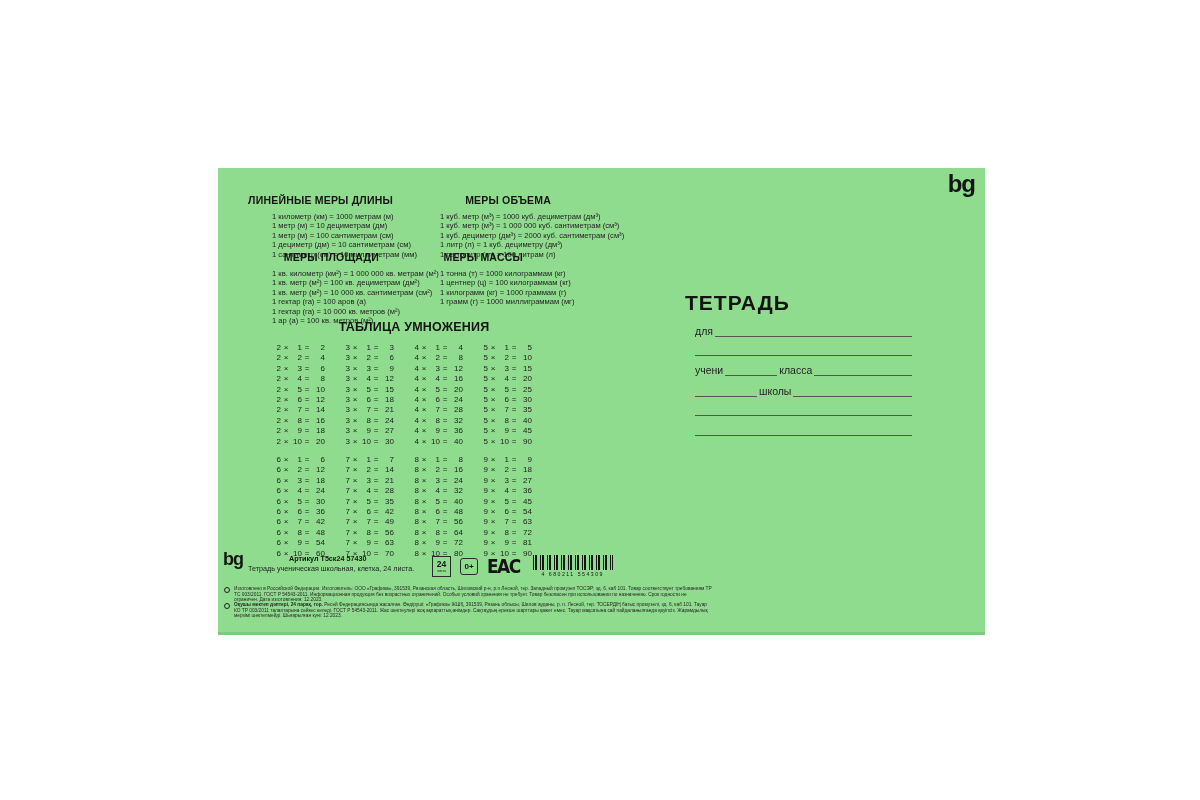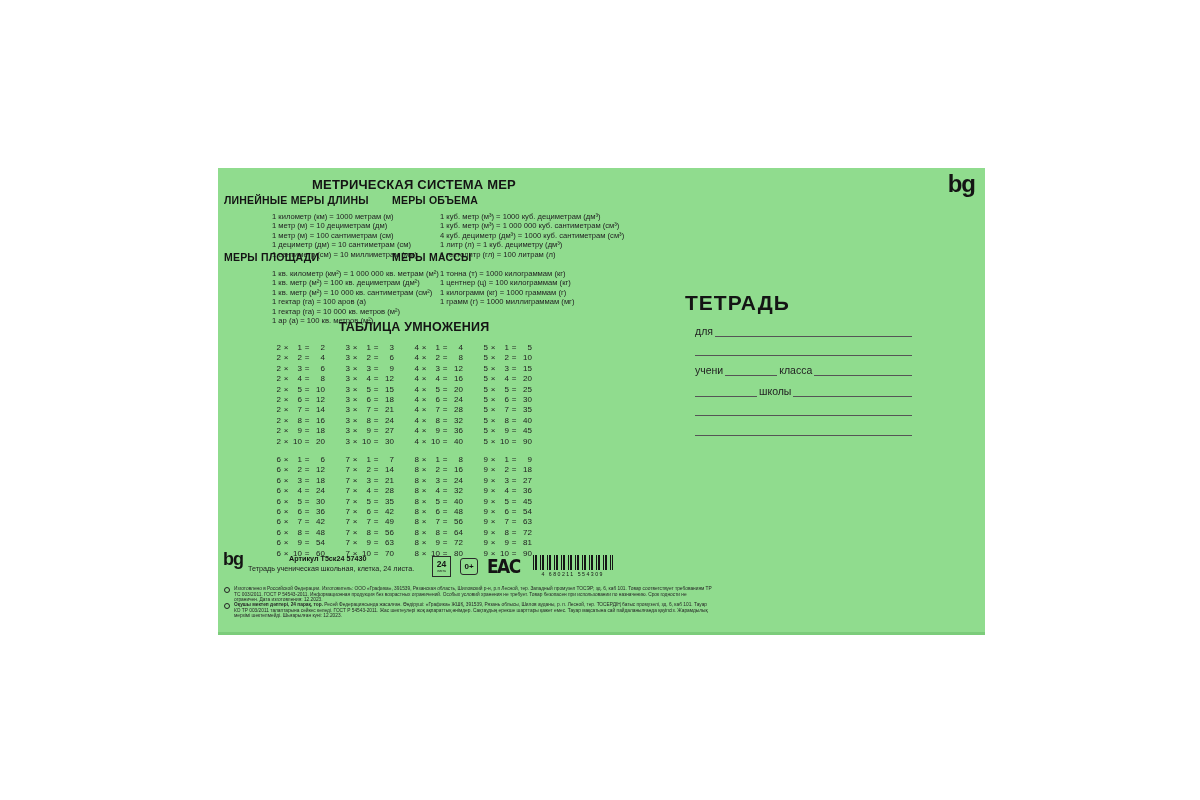--- a/index.html
+++ b/index.html
@@ -18,21 +18,21 @@
   }
   .brand-top{
     position:absolute;right:10px;top:2px;
     font-size:24px;font-weight:800;letter-spacing:-1px;color:#141414;
   }
   .metric-title{
     position:absolute;left:0;top:9px;width:392px;text-align:center;
     font-size:13px;font-weight:800;letter-spacing:.2px;color:#141414;
   }
   .msec{position:absolute;}
-  .msec-h{font-size:10.5px;font-weight:800;color:#141414;margin-bottom:6px;letter-spacing:.2px;}
+  .msec-h{font-size:10.5px;font-weight:800;color:#141414;margin-bottom:6px;letter-spacing:.2px;text-align:center;}
   .mline{font-size:7.6px;line-height:9.4px;color:#222;margin-left:48px;}
   .sec-length{left:6px;top:26px;}
   .sec-volume{left:174px;top:26px;}
   .sec-area{left:6px;top:83px;}
   .sec-mass{left:174px;top:83px;}
 
   .mult-title{
     position:absolute;left:0;top:152px;width:392px;text-align:center;
     font-size:12.5px;font-weight:800;color:#141414;letter-spacing:.2px;
   }
@@ -110,39 +110,38 @@
   .legal-text{font-size:4.8px;line-height:5.5px;color:#262626;}
   .legal-bold{font-weight:800;}
 </style>
 </head>
 <body>
 
 <div class="card">
 
   <div class="brand-top">bg</div>
 
-  <div class="metric-title">МЕТРИЧЕСКАЯ СИСТЕМА МЕР</div>
 
   <div class="msec sec-length">
     <div class="msec-h">ЛИНЕЙНЫЕ МЕРЫ ДЛИНЫ</div>
     <div>
         <div class="mline">1 километр (км) = 1000 метрам (м)</div>
         <div class="mline">1 метр (м) = 10 дециметрам (дм)</div>
         <div class="mline">1 метр (м) = 100 сантиметрам (см)</div>
         <div class="mline">1 дециметр (дм) = 10 сантиметрам (см)</div>
         <div class="mline">1 сантиметр (см) = 10 миллиметрам (мм)</div>
       </div>
   </div>
 
   <div class="msec sec-volume">
     <div class="msec-h">МЕРЫ ОБЪЕМА</div>
     <div>
         <div class="mline">1 куб. метр (м³) = 1000 куб. дециметрам (дм³)</div>
         <div class="mline">1 куб. метр (м³) = 1 000 000 куб. сантиметрам (см³)</div>
-        <div class="mline">4 куб. дециметр (дм³) = 1000 куб. сантиметрам (см³)</div>
+        <div class="mline">1 куб. дециметр (дм³) = 2000 куб. сантиметрам (см³)</div>
         <div class="mline">1 литр (л) = 1 куб. дециметру (дм³)</div>
         <div class="mline">1 гектолитр (гл) = 100 литрам (л)</div>
       </div>
   </div>
 
   <div class="msec sec-area">
     <div class="msec-h">МЕРЫ ПЛОЩАДИ</div>
     <div>
         <div class="mline">1 кв. километр (км²) = 1 000 000 кв. метрам (м²)</div>
         <div class="mline">1 кв. метр (м²) = 100 кв. дециметрам (дм²)</div>

